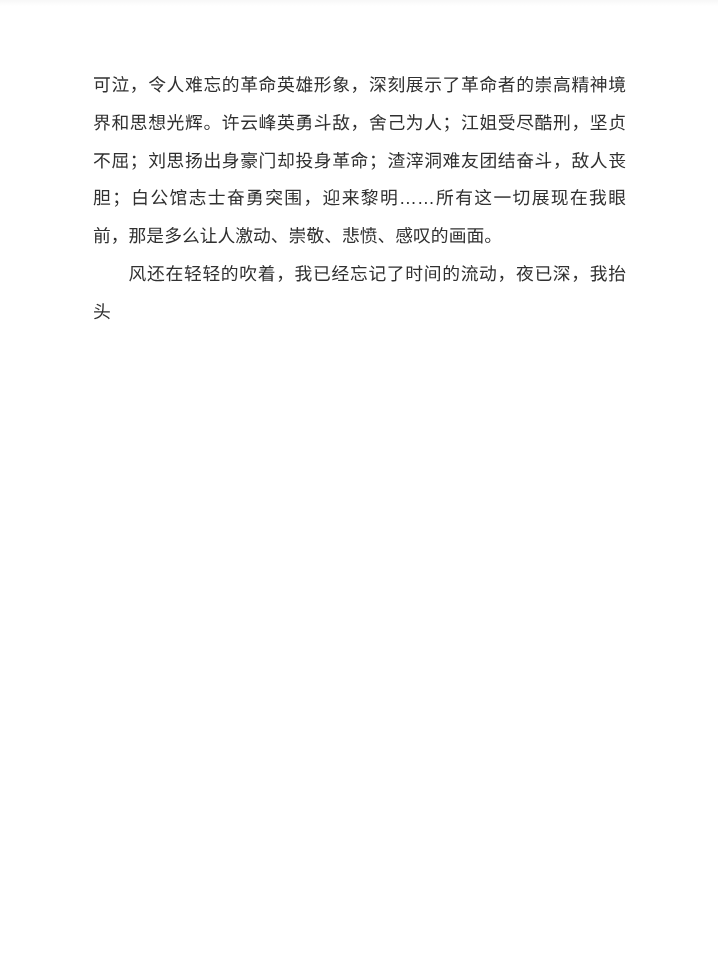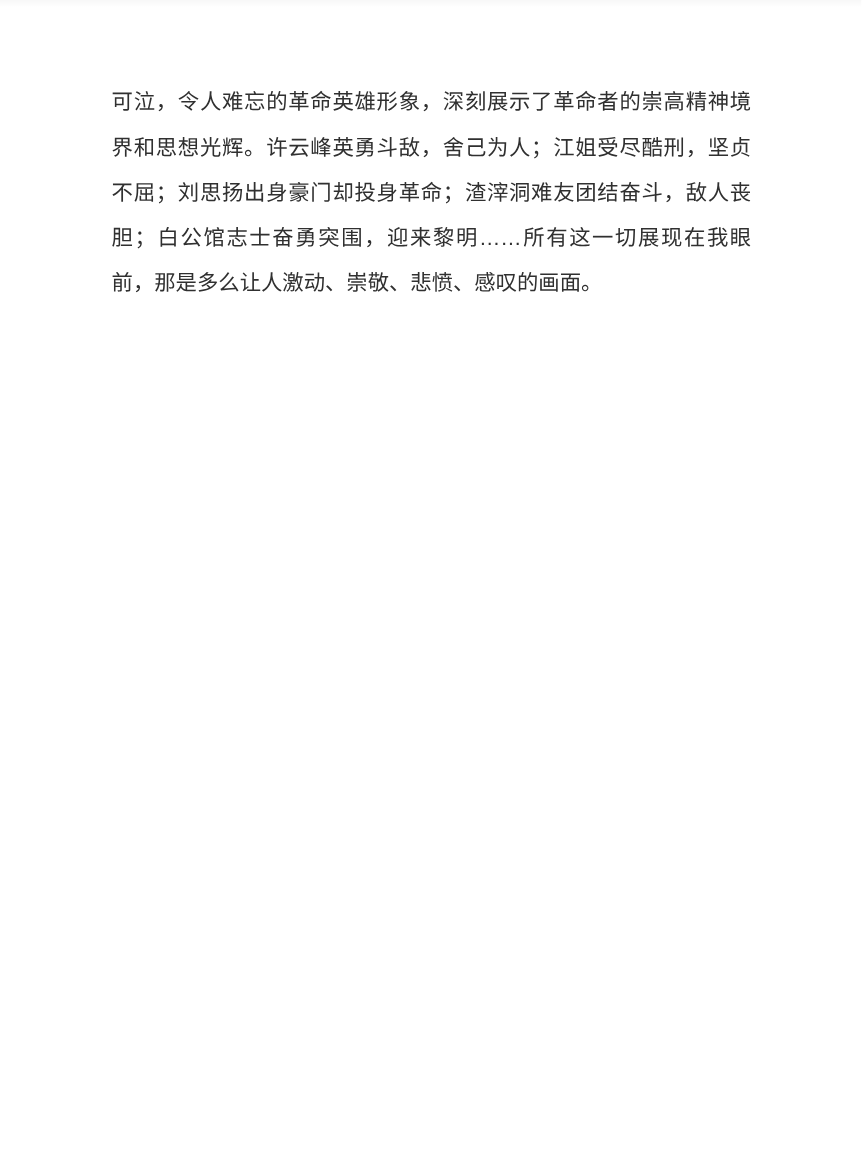--- a/index.html
+++ b/index.html
@@ -42,14 +42,15 @@
     text-indent: 2em;
   }
 </style>
 </head>
 <body>
 
 <div class="page">
   <div class="page-top-edge"></div>
   <div class="essay-body">
     <p>可泣，令人难忘的革命英雄形象，深刻展示了革命者的崇高精神境界和思想光辉。许云峰英勇斗敌，舍己为人；江姐受尽酷刑，坚贞不屈；刘思扬出身豪门却投身革命；渣滓洞难友团结奋斗，敌人丧胆；白公馆志士奋勇突围，迎来黎明……所有这一切展现在我眼前，那是多么让人激动、崇敬、悲愤、感叹的画面。</p>
+    <p class="indent">风还在轻轻的吹着，我已经忘记了时间的流动，夜已深，我抬头</p>
   </div>
 </div>
 
 </body></html>

